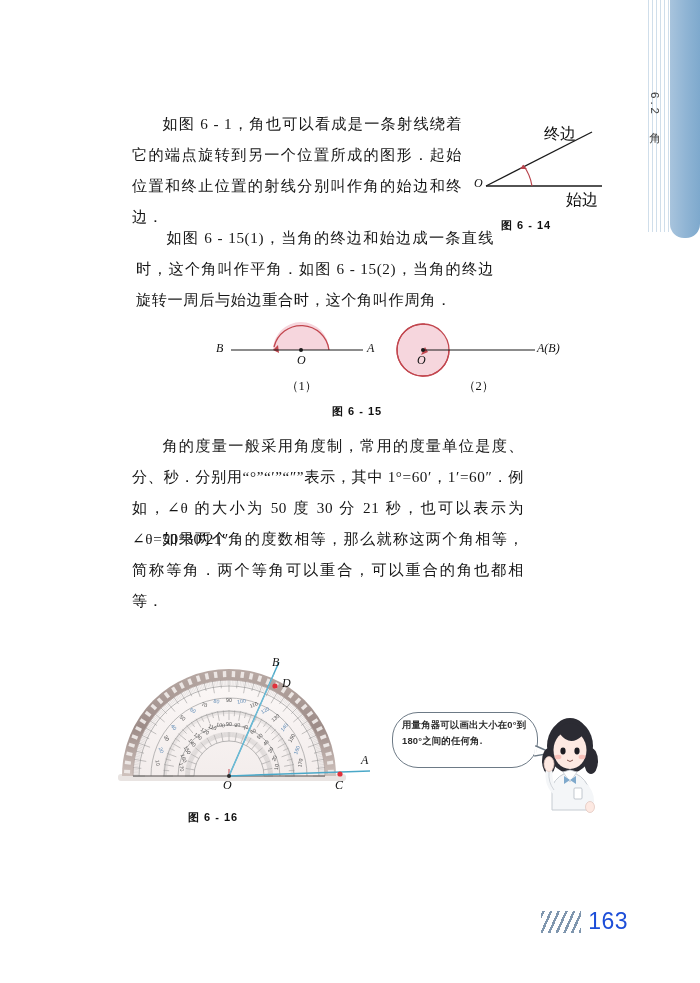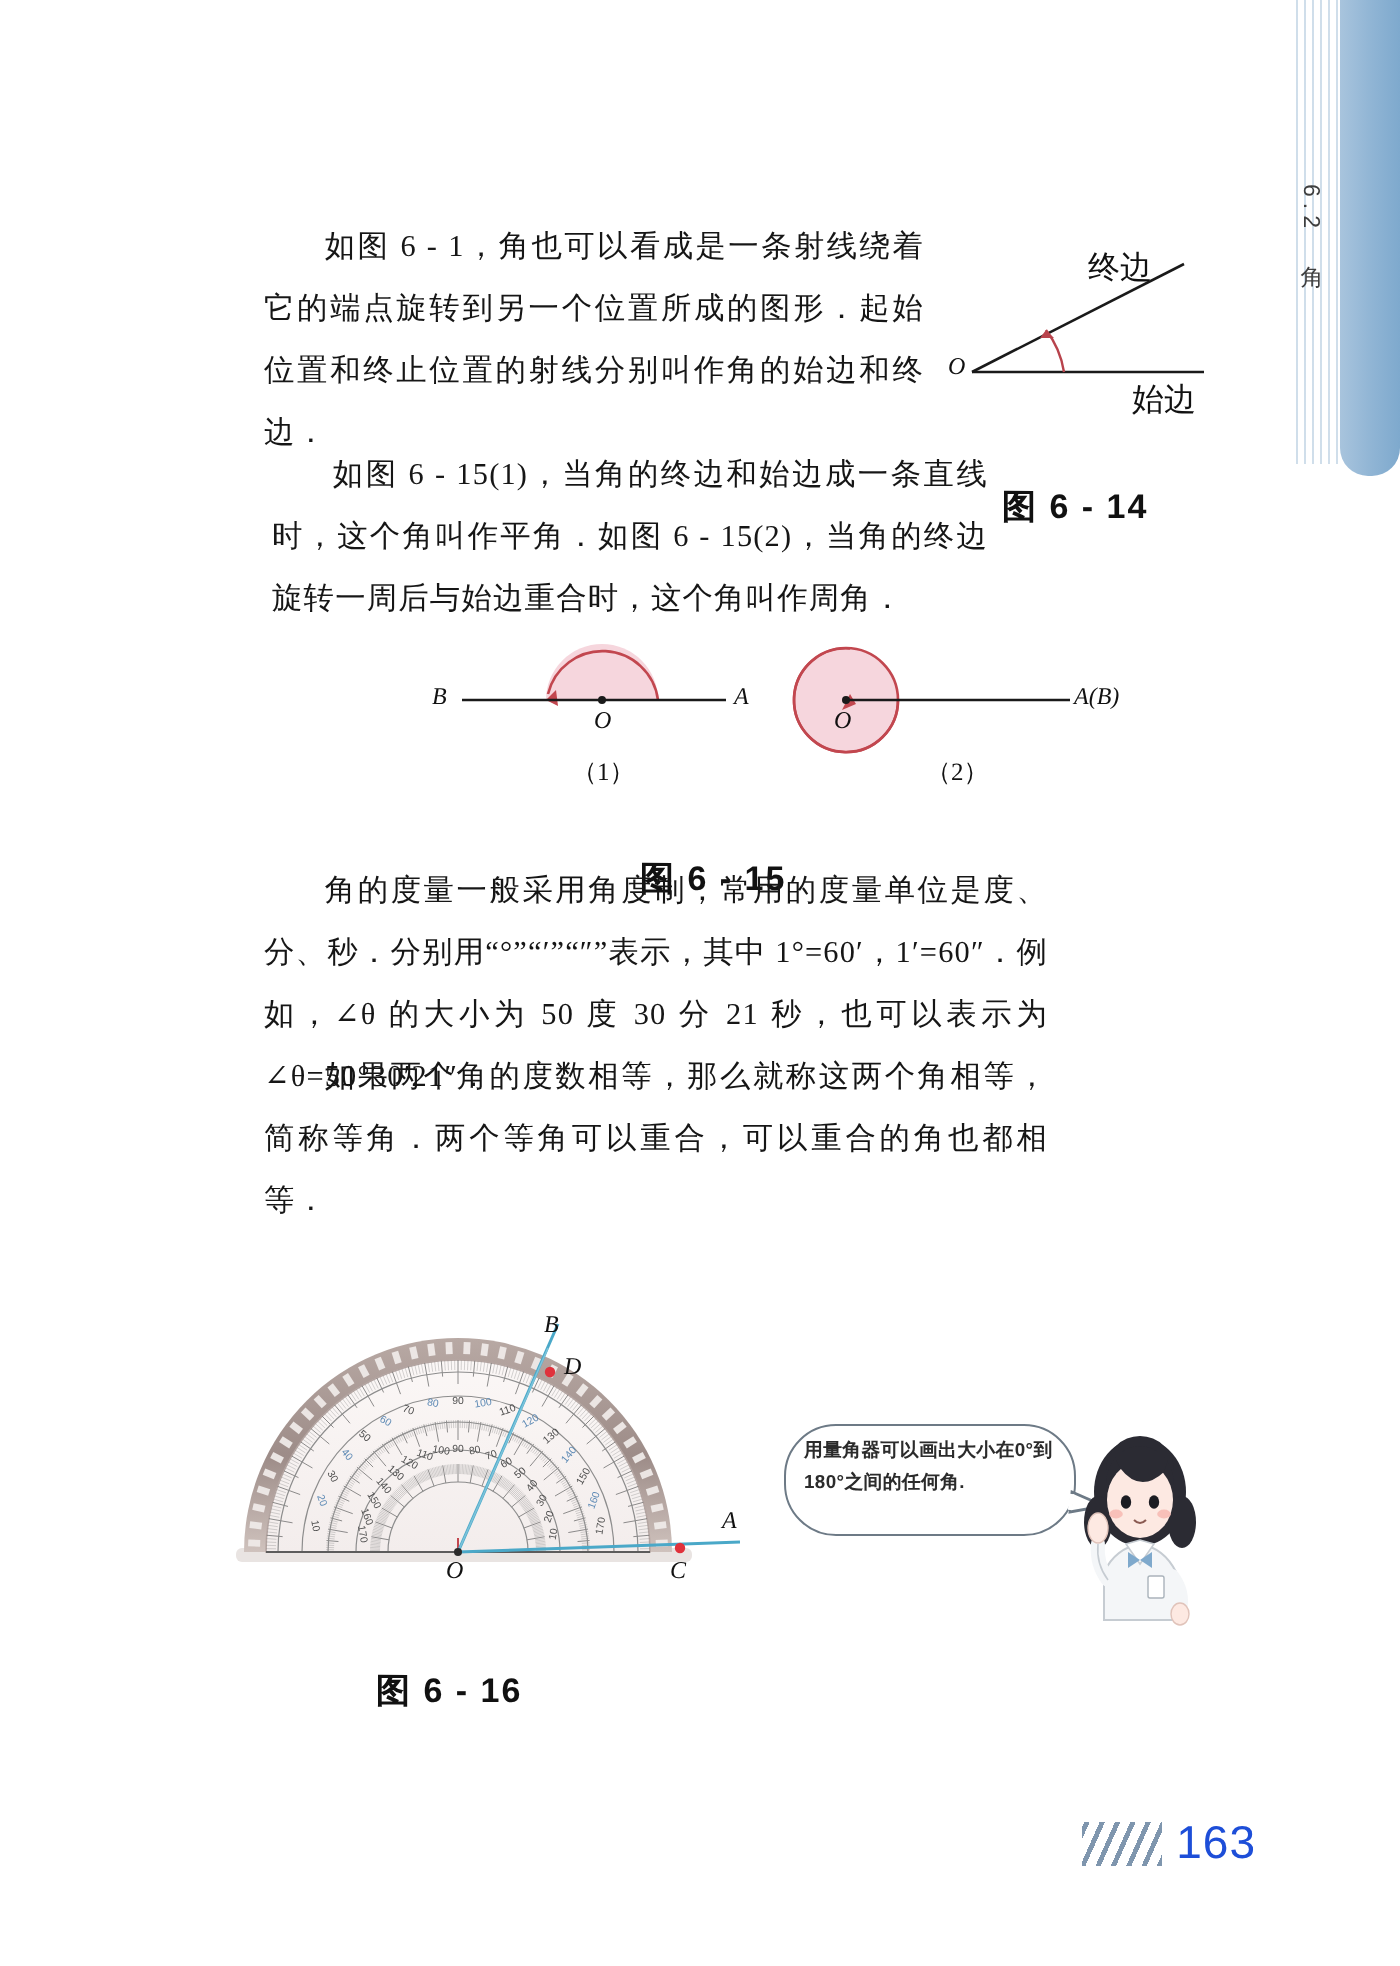--- a/index.html
+++ b/index.html
@@ -68,25 +68,24 @@
     text-align-last: left;
     color: #161616;
   }
   .indent { text-indent: 2em; }
 
   
   .fig-cap {
     position: absolute;
     font-family: "Liberation Sans", "DejaVu Sans", sans-serif;
     font-weight: bold;
-    font-size: 17px;
+    font-size: 11px;
     letter-spacing: 1px;
     color: #111;
     white-space: nowrap;
-    margin-top: 24px;
   }
 
   
   .fig614 {
     position: absolute;
     left: 470px;
     top: 112px;
     width: 140px;
     height: 100px;
   }
@@ -232,21 +231,21 @@
       <circle cx="208" cy="28" r="2" fill="#1a1a1a"></circle>
     </svg>
     <span class="fig-label-it" style="left:1px; top:19px;">B</span>
     <span class="fig-label-it" style="left:82px; top:31px;">O</span>
     <span class="fig-label-it" style="left:152px; top:19px;">A</span>
     <span class="fig-label-it" style="left:202px; top:31px;">O</span>
     <span class="fig-label-it" style="left:322px; top:19px;">A(B)</span>
     <span class="sub-num" style="left:71px; top:56px;">（1）</span>
     <span class="sub-num" style="left:248px; top:56px;">（2）</span>
   </div>
-  <div class="fig-cap" style="left:320px; top:404px;">图 6 - 15</div>
+  <div class="fig-cap" style="left:332px; top:404px;">图 6 - 15</div>
 
   <div class="para indent" style="left:132px; top:430px; width:392px;">角的度量一般采用角度制，常用的度量单位是度、分、秒．分别用“°”“′”“″”表示，其中 1°=60′，1′=60″．例如，∠θ 的大小为 50 度 30 分 21 秒，也可以表示为∠θ=50°30′21″．</div>
 
   <div class="para indent" style="left:132px; top:523px; width:392px;">如果两个角的度数相等，那么就称这两个角相等，简称等角．两个等角可以重合，可以重合的角也都相等．</div>
 
 
   <div class="fig616">
     <svg width="275" height="165" viewBox="0 0 275 165">
       <defs>
         <linearGradient id="rim" x1="0" y1="0" x2="0" y2="1">

